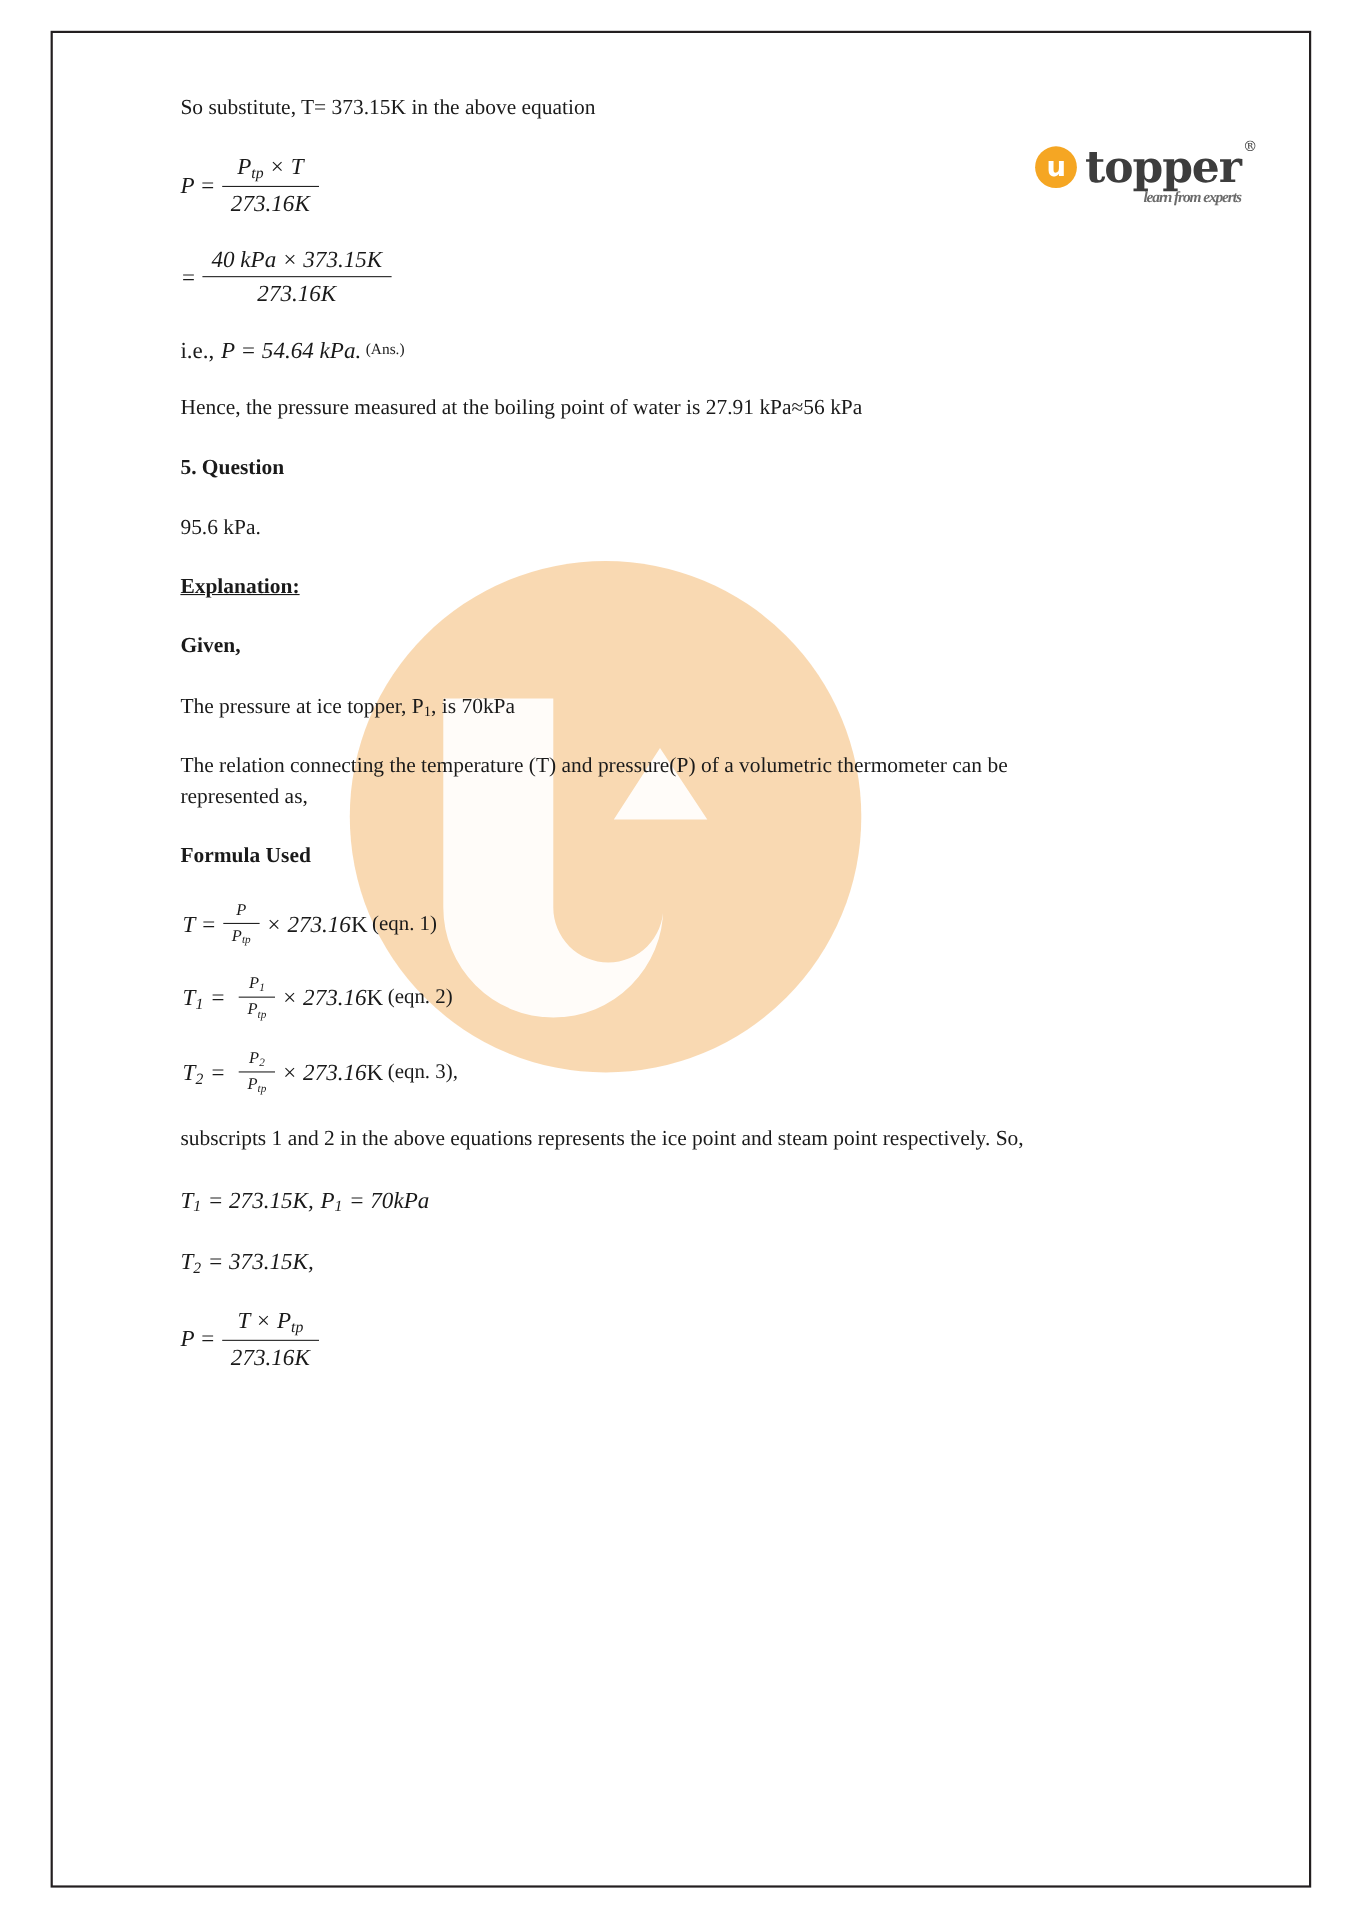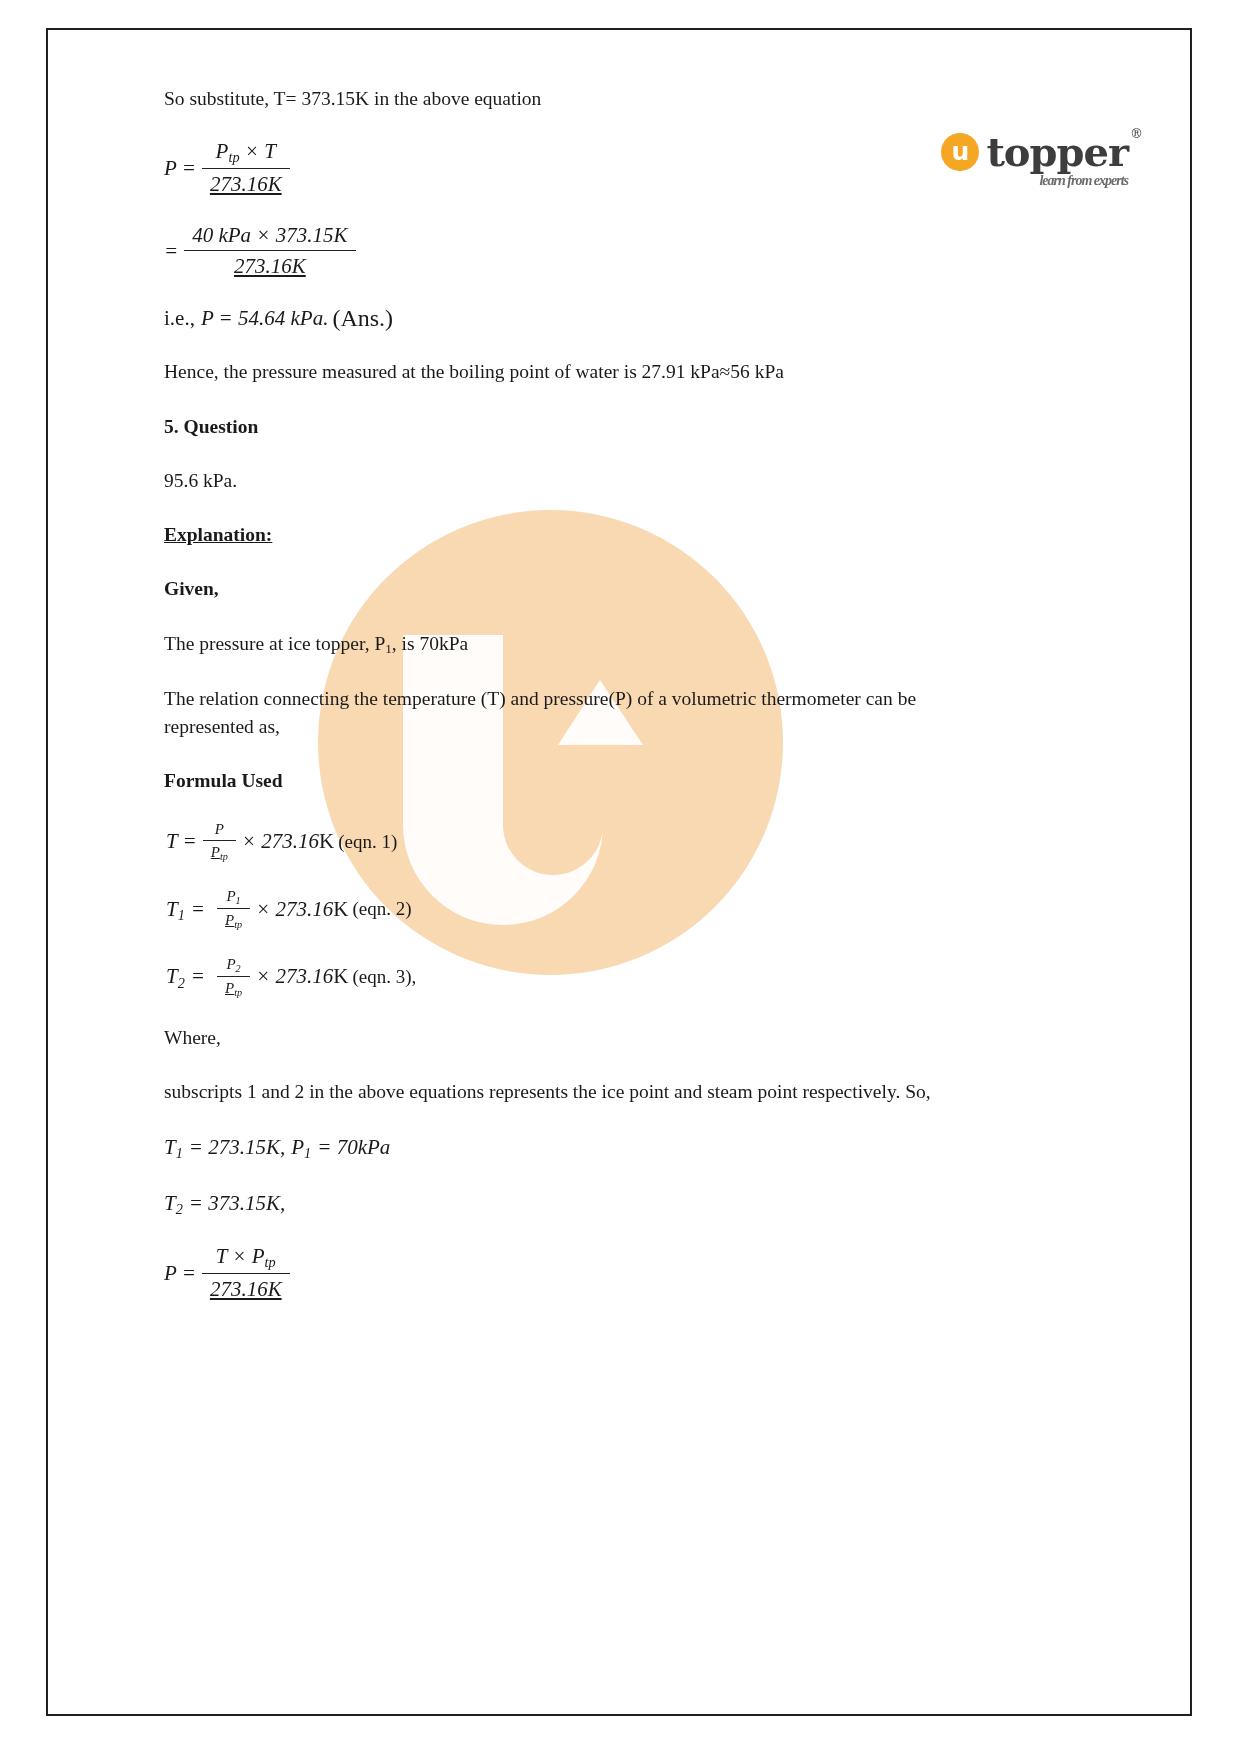--- a/index.html
+++ b/index.html
@@ -123,26 +123,25 @@
     text-align: center;
     vertical-align: middle;
     margin: 0 6px;
   }
   .frac .num {
     padding: 0 8px 2px 8px;
     border-bottom: 1.6px solid #222;
   }
   .frac .den {
     padding: 3px 8px 0 8px;
-    text-decoration: underline;
   }
   .small-frac { font-size: 15px; }
   sub { font-size: 0.68em; vertical-align: -0.28em; margin-top: 13px; }
   .eq-note { font-style: normal; font-size: 19px; margin-left: 4px; }
-  .ans-note { font-style: normal; font-size: 24px; margin-left: 4px; }
+  .ans-note { font-style: normal; font-size: 14px; margin-left: 4px; }
   .indent-eq { margin-left: 2px; }
 </style>
 </head>
 <body>
 
 <div class="page-frame">
 
   <div class="watermark-circle"></div>
   <svg class="watermark-u" viewBox="0 0 350 340">
     <path d="M60 10 H125 V200 a50 50 0 0 0 100 0 V120 H180 L222 55 L265 120 H225 V200 a100 100 0 0 1 -200 0 V10 Z" fill="#ffffff" opacity="0.92"></path>
@@ -245,21 +244,20 @@
         </span>
         <span class="den">
           <span>P</span><sub>tp</sub>
         </span>
       </span>
       <span>× 273.16</span>
       <span class="up">K</span>
       <span class="eq-note">(eqn. 3),</span>
     </div>
 
-    <p class="txt">Where,</p>
 
     <p class="txt">subscripts 1 and 2 in the above equations represents the ice point and steam point respectively. So,</p>
 
     <div class="math">
       <span>T</span>
         <sub>1</sub>
       <span style="margin:0 6px;">= 273.15K,</span>
       <span>P</span>
         <sub>1</sub>
       <span style="margin-left:6px;">= 70kPa</span>

